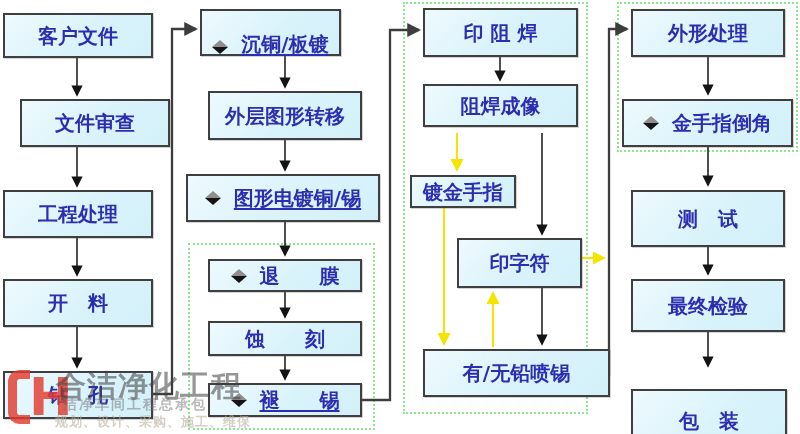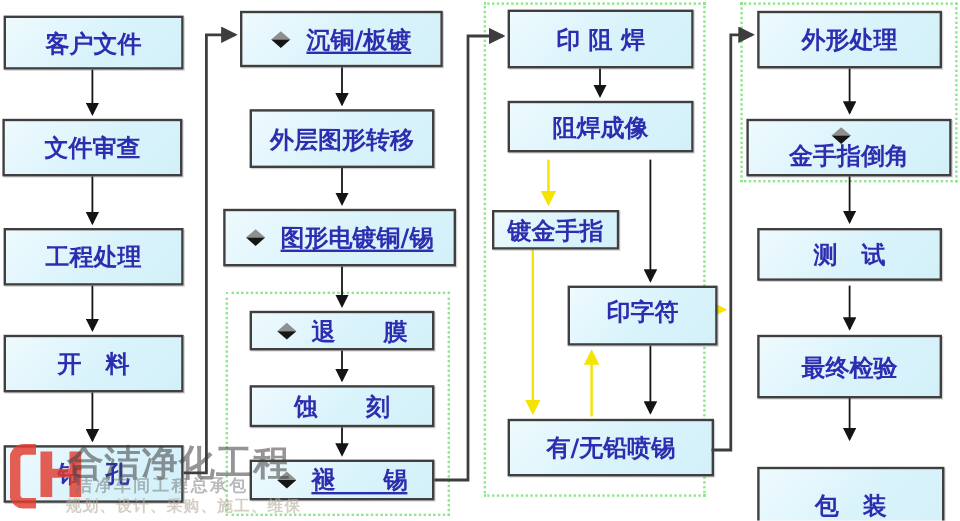--- a/index.html
+++ b/index.html
@@ -75,33 +75,33 @@
     </svg>
   <div id="groups">
       <div class="group" style="left: 188px; top: 243px; width: 187px; height: 187px; border-color: rgb(140, 232, 140);"></div>
       <div class="group" style="left: 403px; top: 2px; width: 185px; height: 412px; border-color: rgb(140, 232, 140);"></div>
       <div class="group" style="left: 617px; top: 2px; width: 181px; height: 150px; border-color: rgb(140, 232, 140);"></div>
     </div>
   <div id="boxes">
       <div class="flow-box" style="left: 3px; top: 13px; width: 150px; height: 45px;">
         <span class="label">客户文件</span>
       </div>
-      <div class="flow-box" style="left: 2px; top: 99px; width: 150px; height: 48px;">
+      <div class="flow-box" style="left: 20px; top: 99px; width: 150px; height: 48px;">
         <span class="label">文件审查</span>
       </div>
       <div class="flow-box" style="left: 3px; top: 190px; width: 150px; height: 48px;">
         <span class="label">工程处理</span>
       </div>
       <div class="flow-box" style="left: 3px; top: 279px; width: 150px; height: 48px;">
         <span class="label">开　料</span>
       </div>
       <div class="flow-box" style="left: 3px; top: 371px; width: 150px; height: 48px;">
         <span class="label">钻　孔</span>
       </div>
-      <div class="flow-box" style="left: 200px; top: 9px; width: 169px; height: 47px;">
+      <div class="flow-box" style="left: 200px; top: 9px; width: 141px; height: 47px; align-items: flex-end;">
         <span class="diamond">
           <span class="d-top"></span>
           <span class="d-bot"></span>
         </span>
         <span class="label u">沉铜/板镀</span>
       </div>
       <div class="flow-box" style="left: 208px; top: 91px; width: 154px; height: 49px;">
         <span class="label">外层图形转移</span>
       </div>
       <div class="flow-box" style="left: 186px; top: 174px; width: 194px; height: 48px;">
@@ -130,37 +130,37 @@
       </div>
       <div class="flow-box" style="left: 423px; top: 8px; width: 155px; height: 49px;">
         <span class="label">印 阻 焊</span>
       </div>
       <div class="flow-box" style="left: 423px; top: 84px; width: 155px; height: 43px;">
         <span class="label">阻焊成像</span>
       </div>
       <div class="flow-box" style="left: 410px; top: 175px; width: 106px; height: 33px;">
         <span class="label">镀金手指</span>
       </div>
-      <div class="flow-box" style="left: 473px; top: 238px; width: 125px; height: 50px; font-family: Liberation Mono, monospace;">
+      <div class="flow-box" style="left: 457px; top: 238px; width: 125px; height: 50px;">
         <span class="label">印字符</span>
       </div>
-      <div class="flow-box" style="left: 423px; top: 349px; width: 172px; height: 48px; text-align: right;">
+      <div class="flow-box" style="left: 423px; top: 349px; width: 187px; height: 48px; text-align: right;">
         <span class="label">有/无铅喷锡</span>
       </div>
       <div class="flow-box" style="left: 631px; top: 9px; width: 154px; height: 48px;">
         <span class="label">外形处理</span>
       </div>
-      <div class="flow-box" style="left: 622px; top: 99px; width: 171px; height: 48px; flex-direction: column;">
+      <div class="flow-box" style="left: 622px; top: 99px; width: 171px; height: 48px;">
         <span class="diamond">
           <span class="d-top"></span>
           <span class="d-bot"></span>
         </span>
         <span class="label">金手指倒角</span>
       </div>
-      <div class="flow-box" style="left: 631px; top: 190px; width: 154px; height: 44px;">
+      <div class="flow-box" style="left: 631px; top: 190px; width: 154px; height: 57px;">
         <span class="label">测　试</span>
       </div>
       <div class="flow-box" style="left: 631px; top: 279px; width: 154px; height: 53px;">
         <span class="label">最终检验</span>
       </div>
       <div class="flow-box" style="left: 631px; top: 389px; width: 156px; height: 64px;">
         <span class="label">包　装</span>
       </div>
     </div>
   <div id="watermark">

